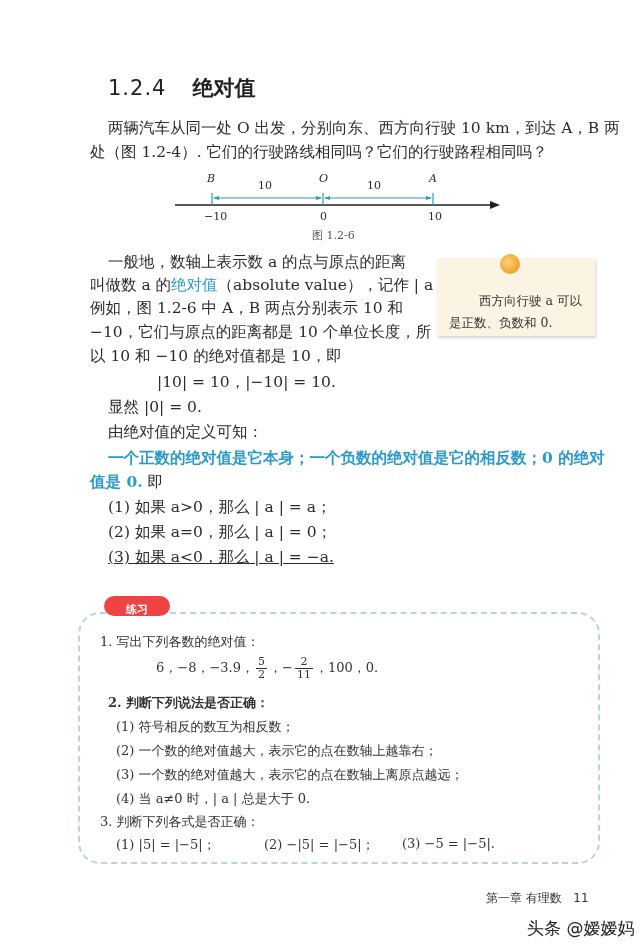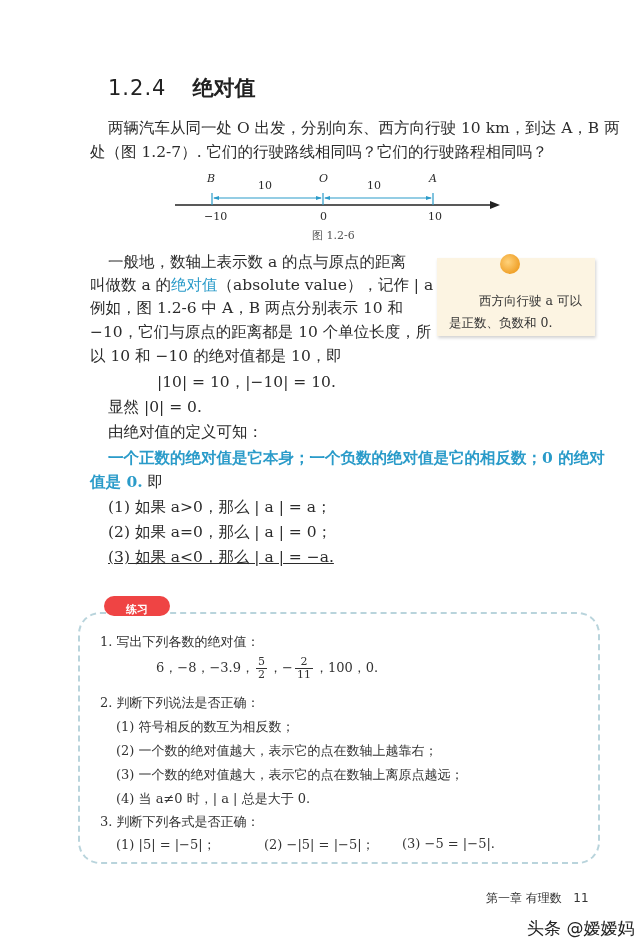--- a/index.html
+++ b/index.html
@@ -40,21 +40,21 @@
     .wm { font-size: 17px; color: #222; font-family: "DejaVu Sans", "Liberation Sans", sans-serif; }
   </style>
 </head>
 <body>
 
 <div class="abs sec-title">
   <span class="num">1.2.4</span><span class="name">绝对值</span>
 </div>
 
 <div class="abs p" style="left:108px; top:118px;">两辆汽车从同一处 O 出发，分别向东、西方向行驶 10 km，到达 A，B 两</div>
-<div class="abs p" style="left:90px; top:142px;">处（图 1.2-7）. 它们的行驶路线相同吗？它们的行驶路程相同吗？</div>
+<div class="abs p" style="left:90px; top:142px;">处（图 1.2-4）. 它们的行驶路线相同吗？它们的行驶路程相同吗？</div>
 
 <svg class="abs" style="left:170px; top:165px;" width="340" height="70">
   <line x1="5" y1="40" x2="325" y2="40" stroke="#222" stroke-width="1.5"></line>
   <polygon points="330,40 320,36 320,44" fill="#222"></polygon>
   <line x1="42" y1="28" x2="42" y2="40" stroke="#2a9bc9" stroke-width="1.2"></line>
   <line x1="153" y1="28" x2="153" y2="40" stroke="#2a9bc9" stroke-width="1.2"></line>
   <line x1="263" y1="28" x2="263" y2="40" stroke="#2a9bc9" stroke-width="1.2"></line>
   <line x1="44" y1="33" x2="151" y2="33" stroke="#2a9bc9" stroke-width="1.2"></line>
   <polygon points="43,33 49,31 49,35" fill="#2a9bc9"></polygon>
   <polygon points="152,33 146,31 146,35" fill="#2a9bc9"></polygon>
@@ -94,21 +94,21 @@
 <div class="abs pin"></div>
 <div class="abs note-text" style="left:479px; top:293px;">西方向行驶 a 可以</div>
 <div class="abs note-text" style="left:449px; top:315px;">是正数、负数和 0.</div>
 
 <div class="abs ex-box"></div>
 <div class="abs ex-badge">练习</div>
 <div class="abs ex" style="left:100px; top:633px;">1. 写出下列各数的绝对值：</div>
 <div class="abs ex" style="left:156px; top:656px;">
   <span>6，−8，−3.9，</span><span class="frac"><span class="n">5</span><span class="d">2</span></span><span>，−</span><span class="frac"><span class="n">2</span><span class="d">11</span></span><span>，100，0.</span>
 </div>
-<div class="abs ex" style="left:100px; top:694px;">2. 判断下列说法是否正确：</div>
+<div class="abs ex" style="left:108px; top:694px;font-weight:bold;">2. 判断下列说法是否正确：</div>
 <div class="abs ex" style="left:116px; top:718px;">(1) 符号相反的数互为相反数；</div>
 <div class="abs ex" style="left:116px; top:742px;">(2) 一个数的绝对值越大，表示它的点在数轴上越靠右；</div>
 <div class="abs ex" style="left:116px; top:766px;text-align:center;">(3) 一个数的绝对值越大，表示它的点在数轴上离原点越远；</div>
 <div class="abs ex" style="left:116px; top:790px;">(4) 当 a≠0 时，| a | 总是大于 0.</div>
 <div class="abs ex" style="left:100px; top:813px;">3. 判断下列各式是否正确：</div>
 <div class="abs ex" style="left:116px; top:836px;">(1) |5| = |−5|；</div>
 <div class="abs ex" style="left:264px; top:836px;">(2) −|5| = |−5|；</div>
 <div class="abs ex" style="left:402px; top:836px;">(3) −5 = |−5|.</div>
 
 <div class="abs footer" style="left:486px; top:890px;">

